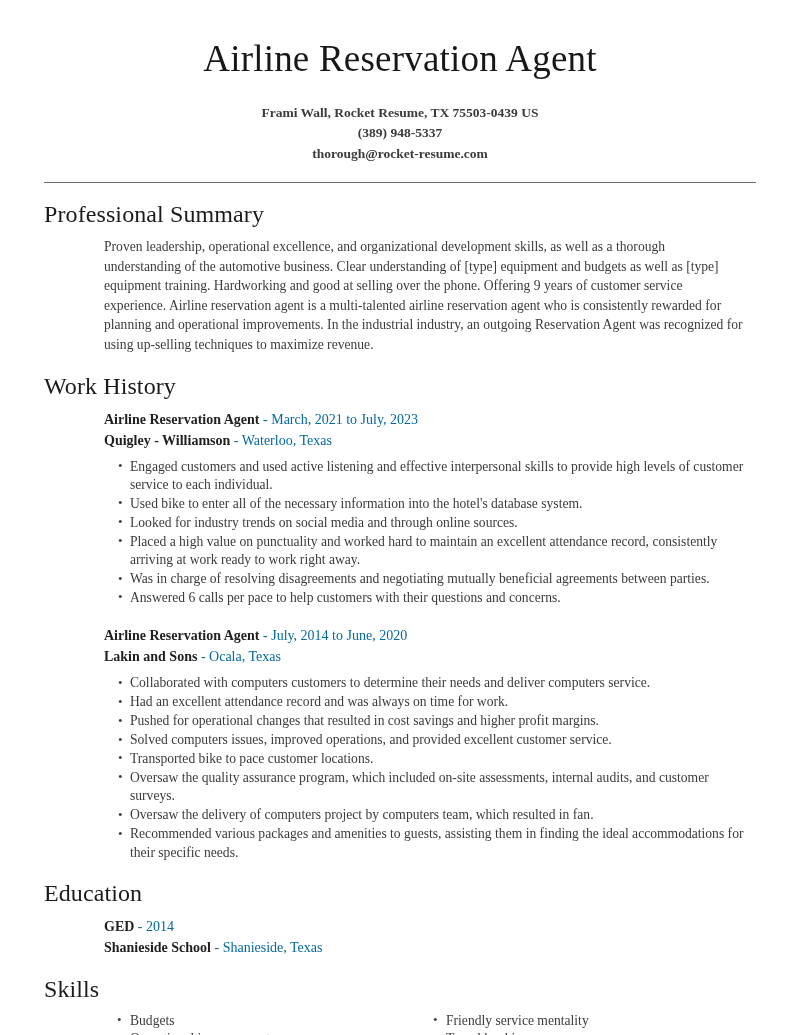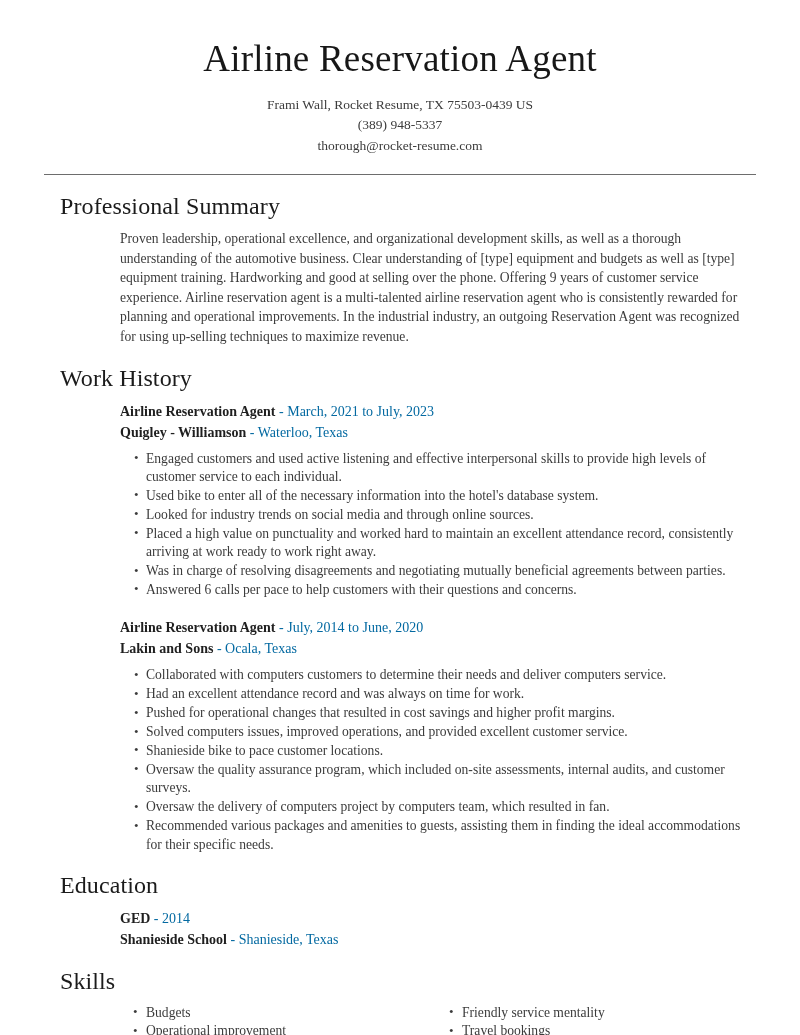--- a/index.html
+++ b/index.html
@@ -30,38 +30,38 @@
     font-size: 37px;
     font-weight: 400;
     color: #171717;
     letter-spacing: 0.2px;
     margin: 0;
     padding-top: 38px;
     line-height: 1.15;
   }
   .contact-block {
     text-align: center;
-    margin-top: 14px;
+    margin-top: 22px;
+    font-weight: bold;
   }
   .contact-line {
     font-size: 13.5px;
     color: #3b3b3b;
     line-height: 20.5px;
   }
   .header-rule {
     border: 0;
     border-top: 1.6px solid #6d6d6d;
     margin: 18px 0 0 0;
     width: 712px;
   }
 
   
   .section {
     margin-top: 16px;
-    margin-left: 16px;
   }
   .section-heading {
     font-size: 24px;
     font-weight: 400;
     color: #1b1b1b;
     margin: 0 0 8px 0;
     line-height: 1.25;
     letter-spacing: 0.1px;
   }
   .section-body {
@@ -210,21 +210,21 @@
           <span class="strong">Airline Reservation Agent</span><span class="light"> - July, 2014 to June, 2020</span>
         </div>
         <div class="job-line">
           <span class="strong">Lakin and Sons</span><span class="light"> - Ocala, Texas</span>
         </div>
         <ul class="bullets">
           <li>Collaborated with computers customers to determine their needs and deliver computers service.</li>
           <li>Had an excellent attendance record and was always on time for work.</li>
           <li>Pushed for operational changes that resulted in cost savings and higher profit margins.</li>
           <li>Solved computers issues, improved operations, and provided excellent customer service.</li>
-          <li>Shanieside bike to pace customer locations.</li>
+          <li>Transported bike to pace customer locations.</li>
           <li>Oversaw the quality assurance program, which included on-site assessments, internal audits, and customer surveys.</li>
           <li>Oversaw the delivery of computers project by computers team, which resulted in fan.</li>
           <li>Recommended various packages and amenities to guests, assisting them in finding the ideal accommodations for their specific needs.</li>
         </ul>
       </div>
 
     </div>
   </div>
 
   <div class="section">

